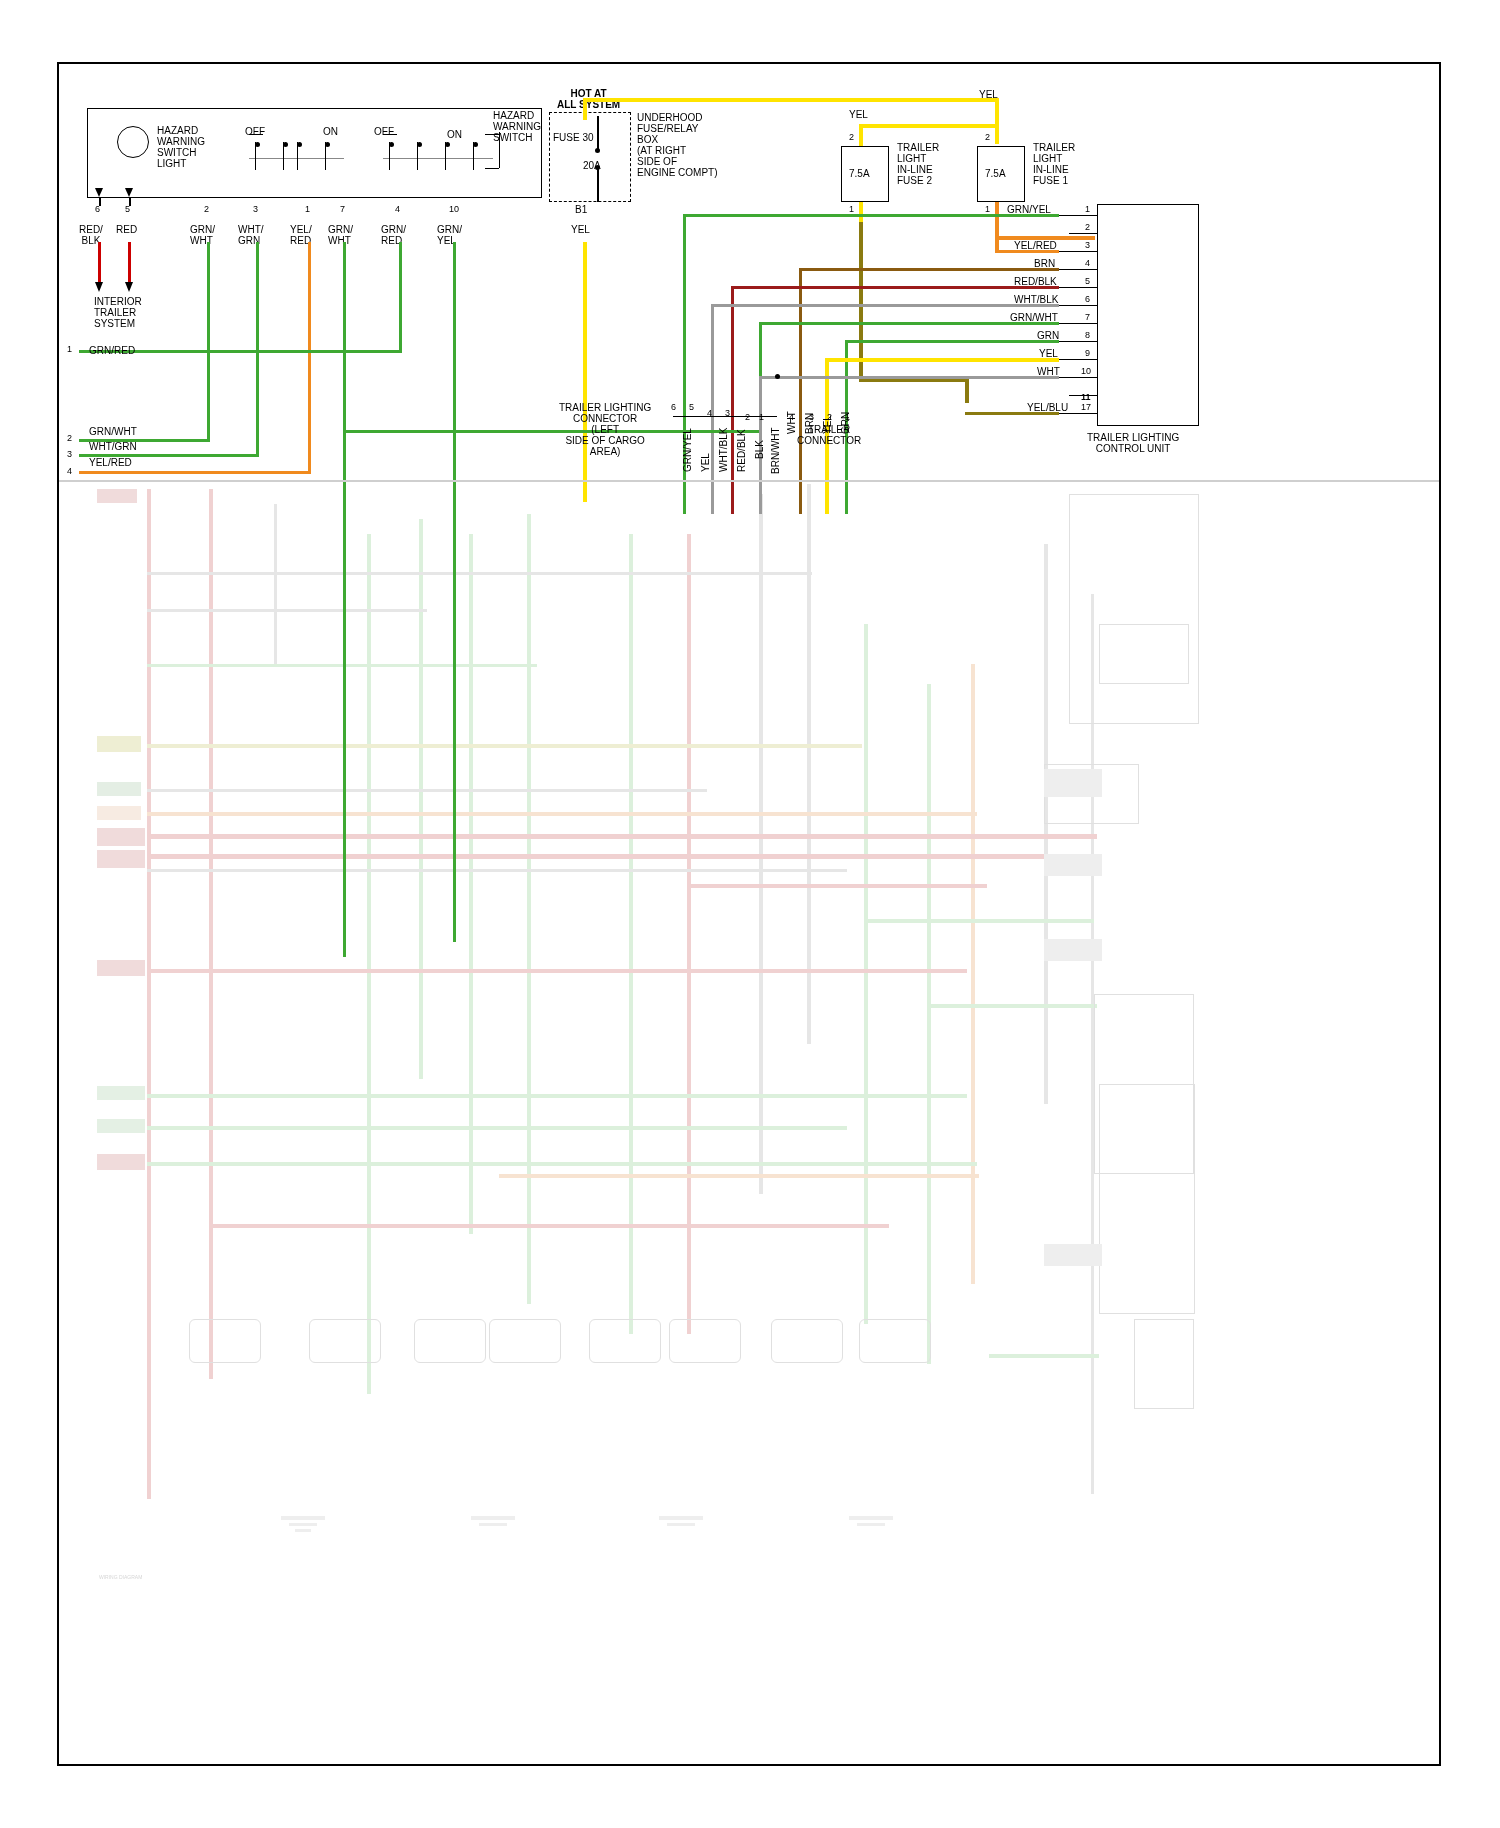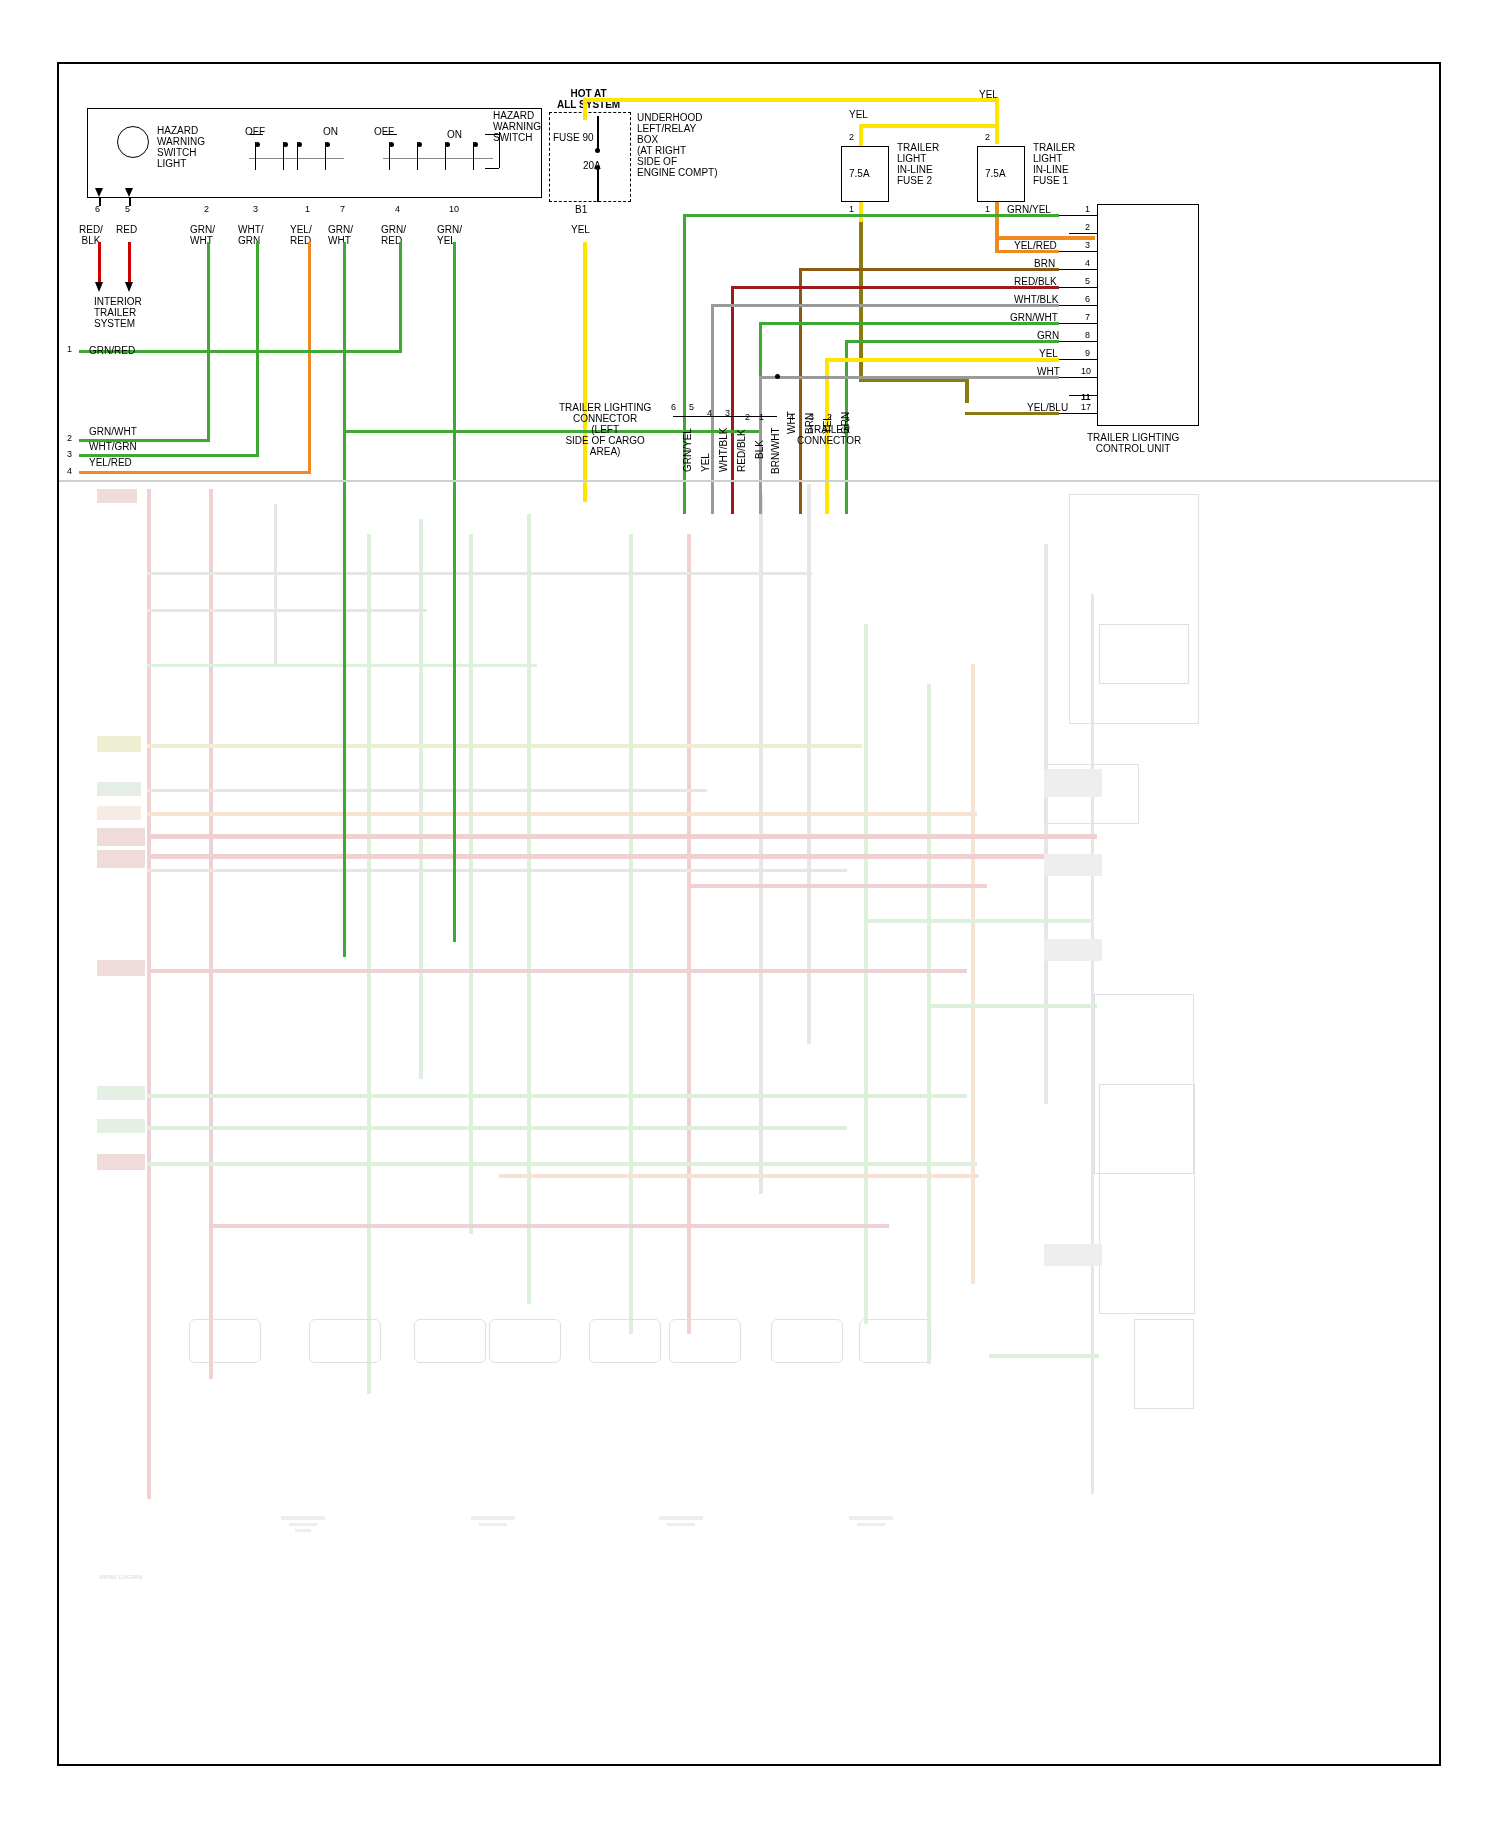--- a/index.html
+++ b/index.html
@@ -214,29 +214,29 @@
     <div class="smallnum" style="left:8px;top:369px;">2</div>
     <div class="lbl" style="left:30px;top:362px;">GRN/WHT</div>
     <div class="smallnum" style="left:8px;top:385px;">3</div>
     <div class="lbl" style="left:30px;top:377px;">WHT/GRN</div>
     <div class="smallnum" style="left:8px;top:402px;">4</div>
     <div class="lbl" style="left:30px;top:393px;">YEL/RED</div>
 
     <div class="lbl b" style="left:498px;top:24px;text-align:center;">HOT AT
 ALL SYSTEM</div>
     <div class="dash" style="left:490px;top:48px;width:82px;height:90px;"></div>
-    <div class="lbl" style="left:494px;top:68px;">FUSE 90</div>
+    <div class="lbl" style="left:494px;top:68px;">FUSE 30</div>
     <div class="lbl" style="left:524px;top:96px;">20A</div>
 
     <div class="wire" style="left:538px;top:52px;width:2px;height:34px;background:#000;"></div>
     <div class="wire" style="left:538px;top:104px;width:2px;height:34px;background:#000;"></div>
     <div class="dot" style="left:536px;top:84px;"></div>
     <div class="dot" style="left:536px;top:101px;"></div>
     <div class="lbl" style="left:578px;top:48px;">UNDERHOOD
-LEFT/RELAY
+FUSE/RELAY
 BOX
 (AT RIGHT
 SIDE OF
 ENGINE COMPT)</div>
     <div class="lbl" style="left:516px;top:140px;">B1</div>
     <div class="lbl" style="left:512px;top:160px;">YEL</div>
 
     <div class="wire" style="left:524px;top:178px;width:4px;height:260px;background:#ffe400;"></div>
     <div class="wire" style="left:524px;top:34px;width:4px;height:22px;background:#ffe400;"></div>
     <div class="wire" style="left:524px;top:34px;width:416px;height:4px;background:#ffe400;"></div>

